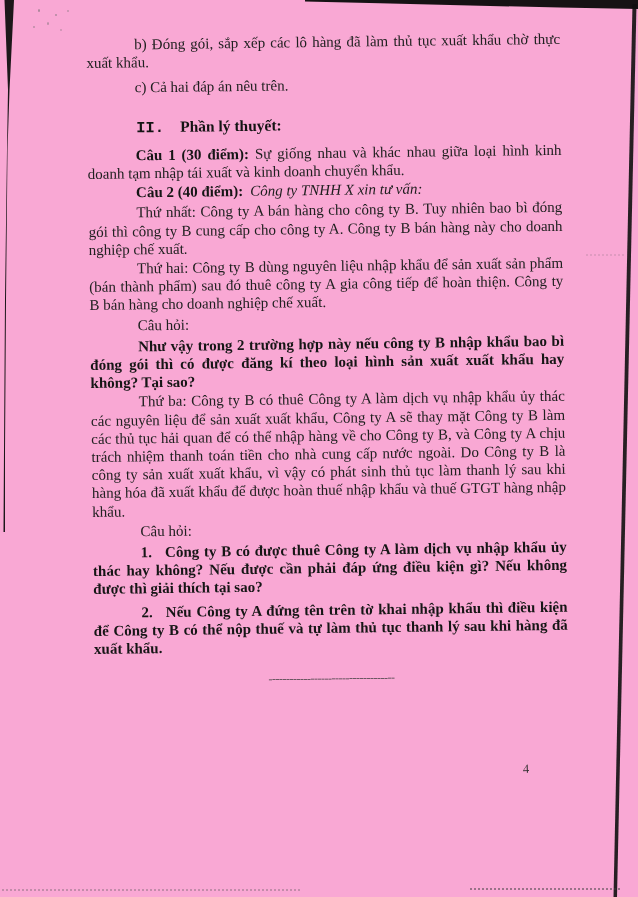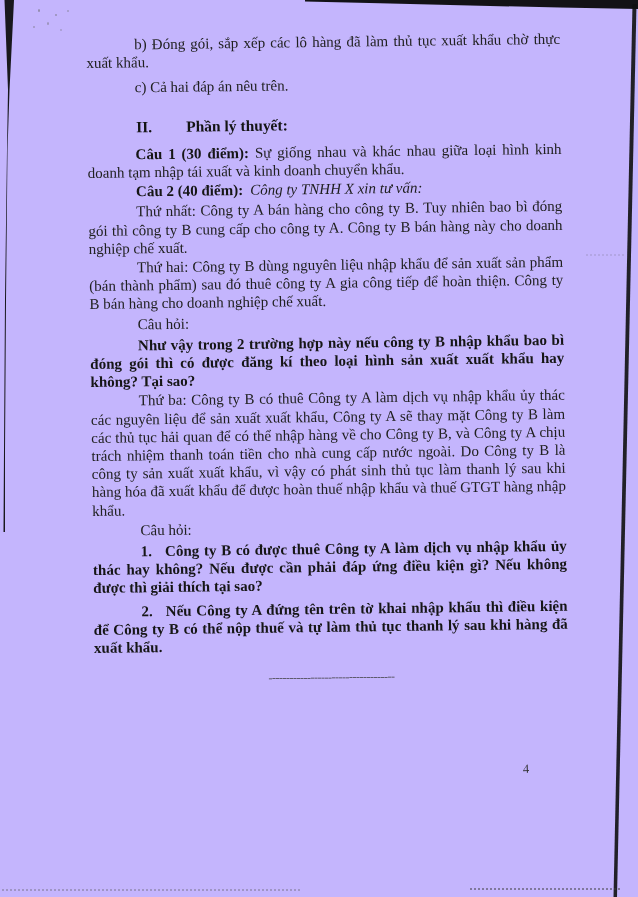--- a/index.html
+++ b/index.html
@@ -1,19 +1,19 @@
 <!DOCTYPE html>
 <html><head>
 <meta charset="utf-8">
 <style>
   html, body { margin: 0; padding: 0; background: #e8e8e8; }
   .page {
     position: relative;
     width: 638px; height: 897px;
-    background: #c4b5fd;
+    background: #f9a8d4;
     overflow: hidden;
     font-family: "Liberation Serif", "DejaVu Serif", serif;
     color: #212121;
   }
   
   .artifact-svg { position: absolute; left: 0; top: 0; width: 638px; height: 897px; }
   .speck { position: absolute; background: #6a6a6a; border-radius: 50%; }
   .dotline { position: absolute; height: 0; border-top: 2px dotted rgba(80,80,80,0.32); }
   .dotline.dark { border-top: 2px dotted rgba(60,60,60,0.5); }
 
@@ -22,21 +22,21 @@
     position: absolute; left: 86px; top: 36px; width: 474px;
     transform: rotate(-0.75deg); transform-origin: 0 0;
     font-size: 15px; line-height: 18.2px;
     text-align: justify;
   }
   .para { margin: 0 0 5px 0; text-indent: 48px; }
   .b { font-weight: 700; color: #161616; }
   #p-answer-b { margin-bottom: 7px; }
   #p-answer-c { margin-bottom: 0; }
   .heading { margin: 21px 0 9px 0; text-indent: 49px; font-weight: 700; font-size: 15.5px; color: #141414; }
-  .heading .numeral { margin-right: 34px; }
+  .heading .numeral { margin-right: 16px; font-family: Liberation Mono, monospace; }
   #p-q1 { margin-bottom: 1px; }
   #p-q2 { margin-bottom: 2px; }
   #p-q2 .note { margin-left: 7px; font-style: italic; font-weight: 400; font-size: 15px; color: #1d1d1d; }
   #p-case1 { margin-bottom: 1px; }
   #p-case2 { margin-bottom: 2px; }
   #p-prompt1 { margin-bottom: 3px; }
   #p-boldq { margin-bottom: 1px; }
   #p-case3 { margin-bottom: 2px; }
   #p-prompt2 { margin-bottom: 3px; }
   #p-nq1 { margin-bottom: 5px; }

